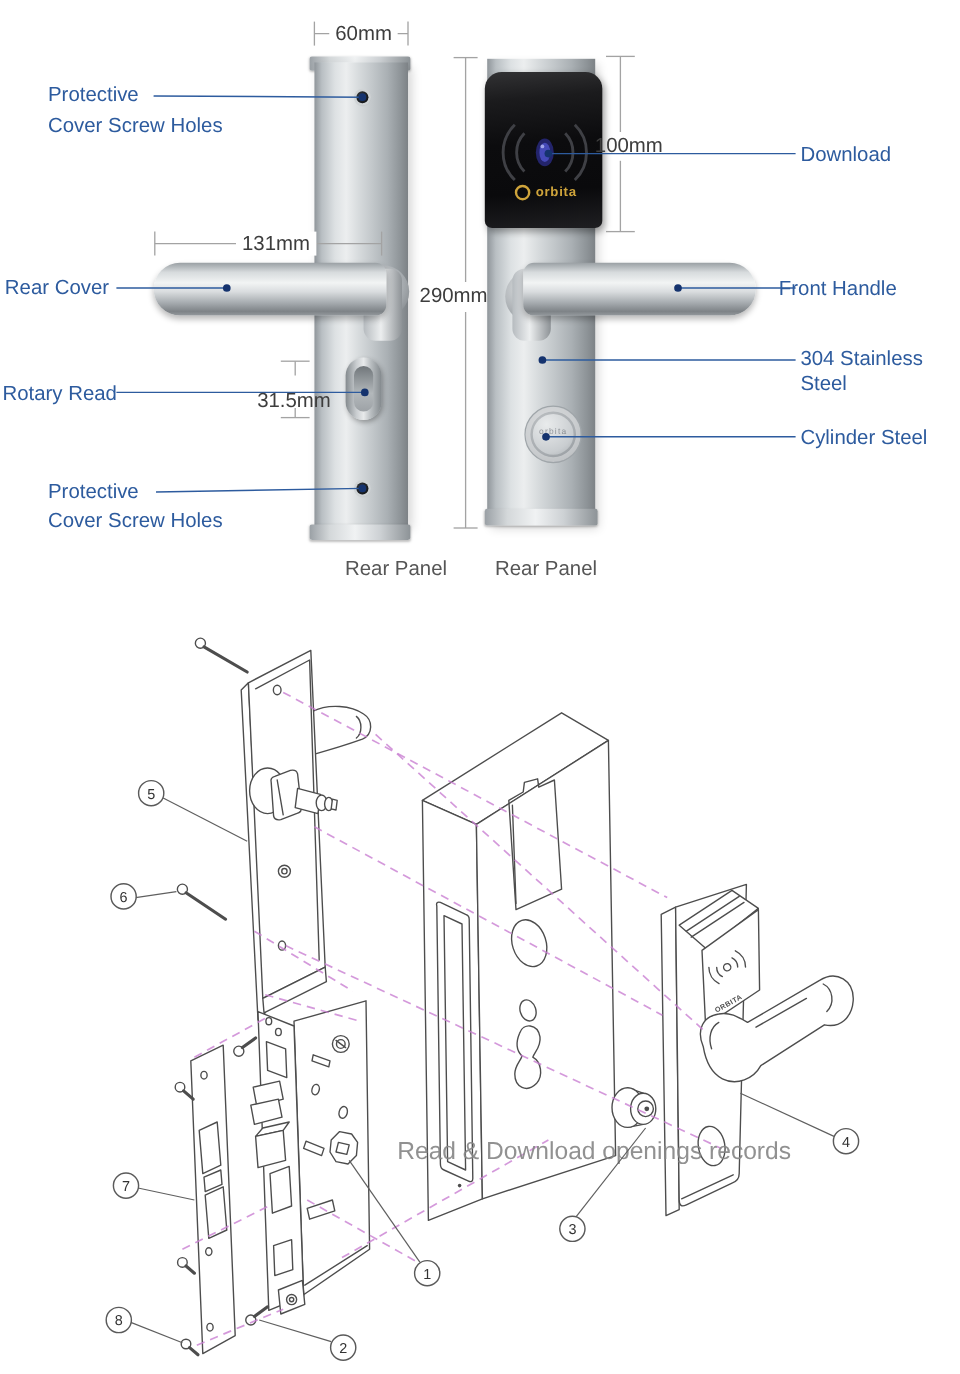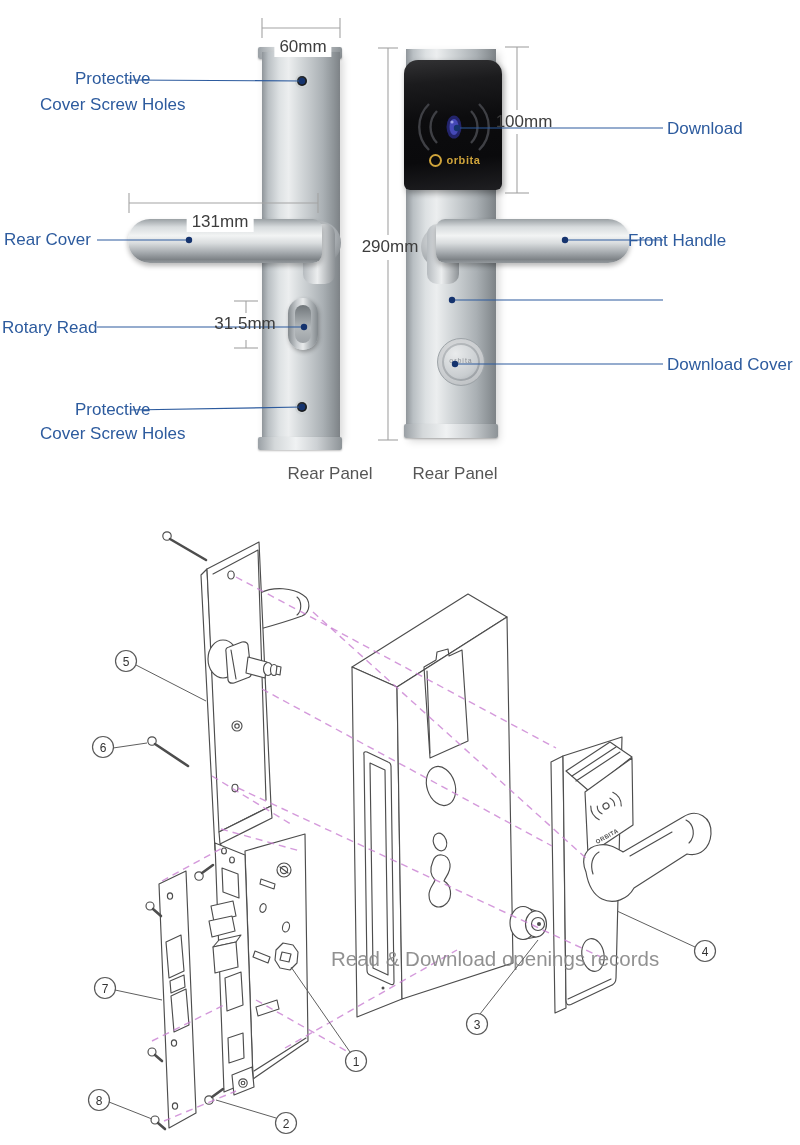--- a/index.html
+++ b/index.html
@@ -25,25 +25,25 @@
   .logo-text{font-size:11px;font-weight:bold;color:#cfa43b;letter-spacing:.6px;}
   .knob{background:linear-gradient(90deg,#848a8e,#c9cdd0 30%,#e8eaeb 50%,#b9bec1 70%,#82888c);
         border-radius:15px;box-shadow:1px 2px 4px rgba(0,0,0,.3);}
   .knob-slot{background:linear-gradient(180deg,#70767a,#b3b8bb 60%,#9da2a6);border-radius:9px;}
   .cyl{border-radius:50%;border:1px solid #9fa5a9;
        background:radial-gradient(circle at 38% 32%,#e9ebec,#c9cdd0 55%,#a3a8ac 85%,#8f959a);
        box-shadow:inset 0 0 0 4px rgba(255,255,255,.4), inset 0 0 0 6px rgba(110,116,121,.35);}
   .cyl-engrave{position:absolute;left:0;top:18px;width:100%;text-align:center;
                font-size:7px;color:rgba(80,86,92,.55);letter-spacing:1px;}
   
-  .lbl{position:absolute;font-size:17px;line-height:26px;color:#2d5b9e;white-space:nowrap;text-align:center;}
+  .lbl{position:absolute;font-size:17px;line-height:26px;color:#2d5b9e;white-space:nowrap;}
   .lbl2{line-height:24px;}
   .lbl3{line-height:21px;}
   .dim{position:absolute;transform:translate(-50%,-50%);font-size:17px;color:#3d3d3d;white-space:nowrap;}
-  .dim.bg{background:#fff;padding:0 5px;margin-top:19px;}
+  .dim.bg{background:#fff;padding:0 5px;}
   .caption{position:absolute;top:464px;transform:translateX(-50%);font-size:17px;color:#565656;white-space:nowrap;}
   
   .dln{fill:none;stroke:#a3a3a3;stroke-width:1.1;}
   .bln{fill:none;stroke:#2d5b9e;stroke-width:1.2;}
   .dot{fill:#15336e;stroke:none;}
   .arc{fill:none;stroke:#3f4045;stroke-width:2.4;}
   .ln{fill:none;stroke:#4d4d4d;stroke-width:1.15;stroke-linejoin:round;stroke-linecap:round;}
   .fw{fill:#ffffff;stroke:#4d4d4d;stroke-width:1.15;stroke-linejoin:round;}
   .thk{fill:none;stroke:#4d4d4d;stroke-width:2.6;stroke-linecap:round;}
   .pk{fill:none;stroke:#c97fd2;stroke-width:1.4;stroke-dasharray:7 5;opacity:.8;}
@@ -143,38 +143,42 @@
       <line class="bln" x1="565" y1="240" x2="663" y2="240"></line>
         <circle class="dot" cx="565" cy="240" r="3.2"></circle>
       <line class="bln" x1="452" y1="300" x2="663" y2="300"></line>
         <circle class="dot" cx="452" cy="300" r="3.2"></circle>
       <line class="bln" x1="455" y1="364" x2="663" y2="364"></line>
         <circle class="dot" cx="455" cy="364" r="3.2"></circle>
     </g>
   </svg>
 
   <div class="dim bg" style="left:303px;top:28px;">60mm</div>
-  <div class="dim bg" style="left:220px;top:203px;">131mm</div>
-  <div class="dim" style="left:245px;top:324px;">31.5mm</div>
-  <div class="dim" style="left:390px;top:247px;">290mm</div>
+  <div class="dim bg" style="left:230px;top:203px;">131mm</div>
+  <div class="dim" style="left:245px;top:334px;">31.5mm</div>
+  <div class="dim" style="left:378px;top:247px;">290mm</div>
   <div class="dim" style="left:524px;top:122px;">100mm</div>
 
   <div class="lbl" style="left:40px;top:66px;">
     <div>Protective</div>
     <div>Cover Screw Holes</div>
   </div>
   <div class="lbl" style="left:4px;top:227px;">Rear Cover</div>
   <div class="lbl" style="left:2px;top:315px;">Rotary Read</div>
   <div class="lbl lbl2" style="left:40px;top:398px;">
     <div>Protective</div>
     <div>Cover Screw Holes</div>
   </div>
   <div class="lbl" style="left:667px;top:116px;">Download</div>
-  <div class="lbl" style="left:628px;top:228px;">Front Handle</div>
-  <div class="lbl" style="left:667px;top:352px;">Download Cover</div>
+  <div class="lbl" style="left:649px;top:228px;">Front Handle</div>
+  <div class="lbl lbl3" style="left:667px;top:288px;">
+    <div>304 Stainless</div>
+    <div>Steel</div>
+  </div>
+  <div class="lbl" style="left:667px;top:352px;">Cylinder Steel</div>
 
   <div class="caption" style="left:306px;padding-left:48px;">Rear Panel</div>
   <div class="caption" style="left:455px;">Rear Panel</div>
 
   <svg class="abs" style="left:0;top:0;" width="800" height="1145" viewBox="0 0 800 1145">
 
     <g>
       <path class="fw" d="M260,593 C274,586 293,588 303,595 C311,600 311,612 302,616 C288,621 271,626 260,629 Z"></path>
       <path class="ln" d="M297,597 C302,601 302,611 297,615"></path>
       <path class="fw" d="M207,569 L201,575 L215,850 L221,844 Z"></path>

